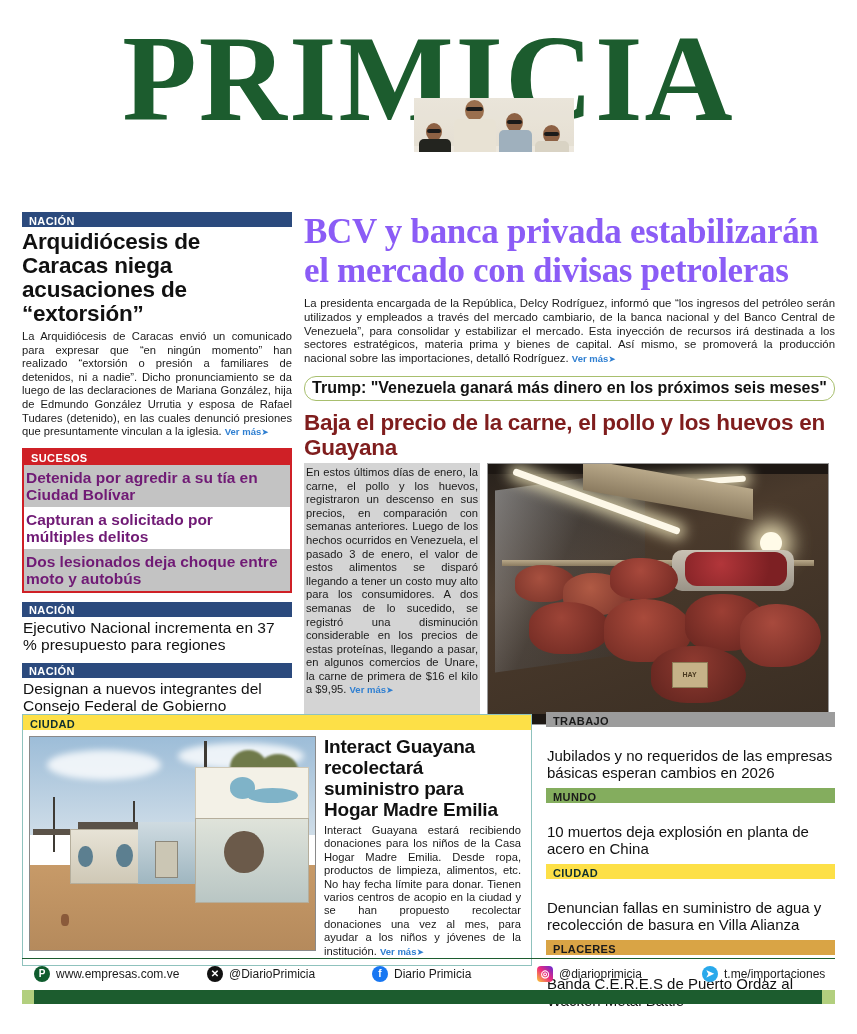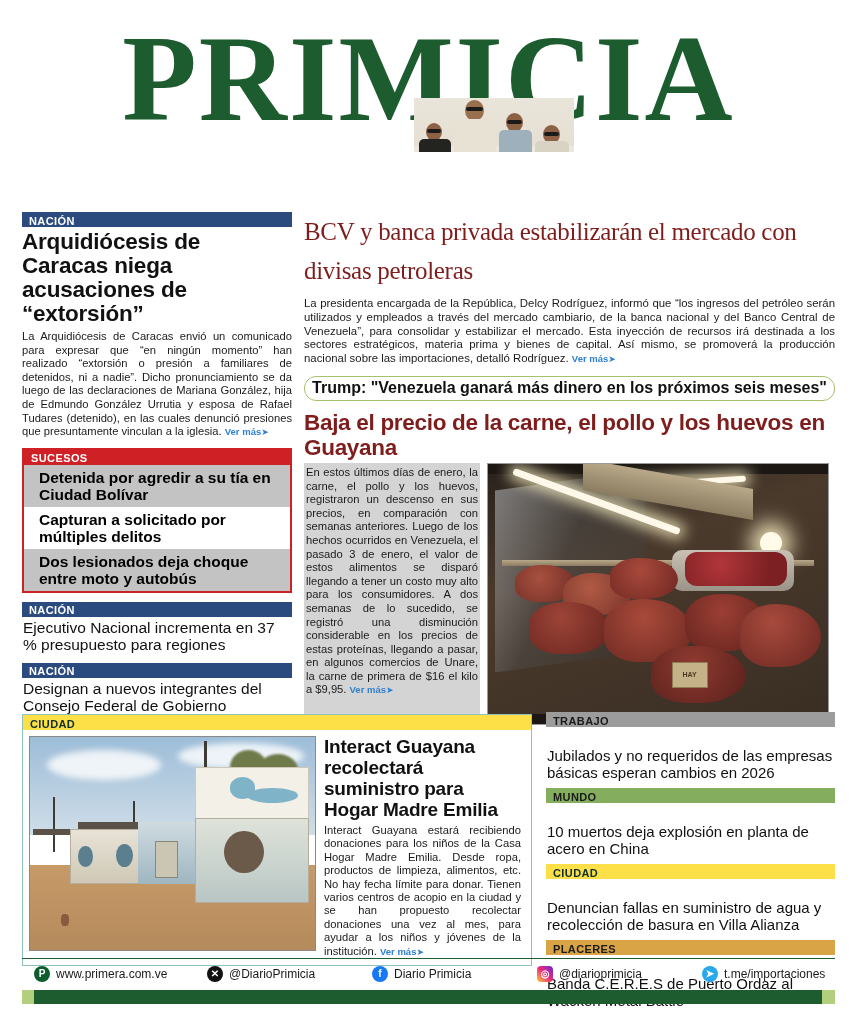--- a/index.html
+++ b/index.html
@@ -65,35 +65,35 @@
     font-family:"Liberation Sans Narrow","Liberation Sans",sans-serif;
     font-weight:700; font-size:22.5px; line-height:24px; color:#111;
     margin-top:3px; letter-spacing:-.2px;
   }
   .l-body { margin-top:4px; }
 
   .sucesos-box { border:2.5px solid #cf2026; margin-top:8px; }
   .sucesos-box .sec { margin:0; }
   .suc-item {
     font-family:"Liberation Sans Narrow","Liberation Sans",sans-serif;
-    font-weight:700; font-size:15.5px; line-height:17px; color:#000000;
-    padding:4px 5px 4px 15px;
+    font-weight:700; font-size:15.5px; line-height:17px; color:#701a75;
+    padding:4px 5px 4px 2px;
   }
   .suc-alt { background:#c3c3c3; }
 
   .brief { margin-top:9px; }
   .brief-title {
     font-family:"Liberation Sans Narrow","Liberation Sans",sans-serif;
     font-size:15.5px; line-height:17.5px; color:#111; margin-top:2px; padding-left:1px;
   }
 
   
   .main-headline {
-    font-family:"Liberation Serif", serif; font-weight:400;
-    font-size:25px; line-height:39px; color:#7f1d1d; letter-spacing:-.3px;
+    font-family:"Liberation Serif", serif; font-weight:700;
+    font-size:35px; line-height:39px; color:#8b5cf6; letter-spacing:-.3px;
   }
   .main-lede { margin-top:7px; font-size:11.4px; line-height:13.8px; }
 
   .trump-box {
     margin-top:9px; height:25px; border:1.5px solid #a8bf6e; border-radius:12px;
     display:flex; align-items:center; justify-content:center; background:#fff;
   }
   .trump-box span {
     font-family:"Liberation Sans Narrow","Liberation Sans",sans-serif;
     font-weight:700; font-size:16px; color:#111;
@@ -350,21 +350,21 @@
       <div class="br-item">
         <div class="sec sec-placeres">Placeres</div>
         <div class="br-title">Banda C.E.R.E.S de Puerto Ordaz al Wacken Metal Battle</div>
       </div>
     </div>
   </div>
 
   <div class="footer">
     <div class="fitem" style="width:185px;padding-left:12px;">
       <span class="ficon ic-p">P</span>
-      <span class="lbl">www.primera.com.ve</span>
+      <span class="lbl">www.empresas.com.ve</span>
     </div>
     <div class="fitem" style="width:165px;">
       <span class="ficon ic-x">✕</span>
       <span class="lbl">@DiarioPrimicia</span>
     </div>
     <div class="fitem" style="width:165px;">
       <span class="ficon ic-fb">f</span>
       <span class="lbl">Diario Primicia</span>
     </div>
     <div class="fitem" style="width:165px;">

